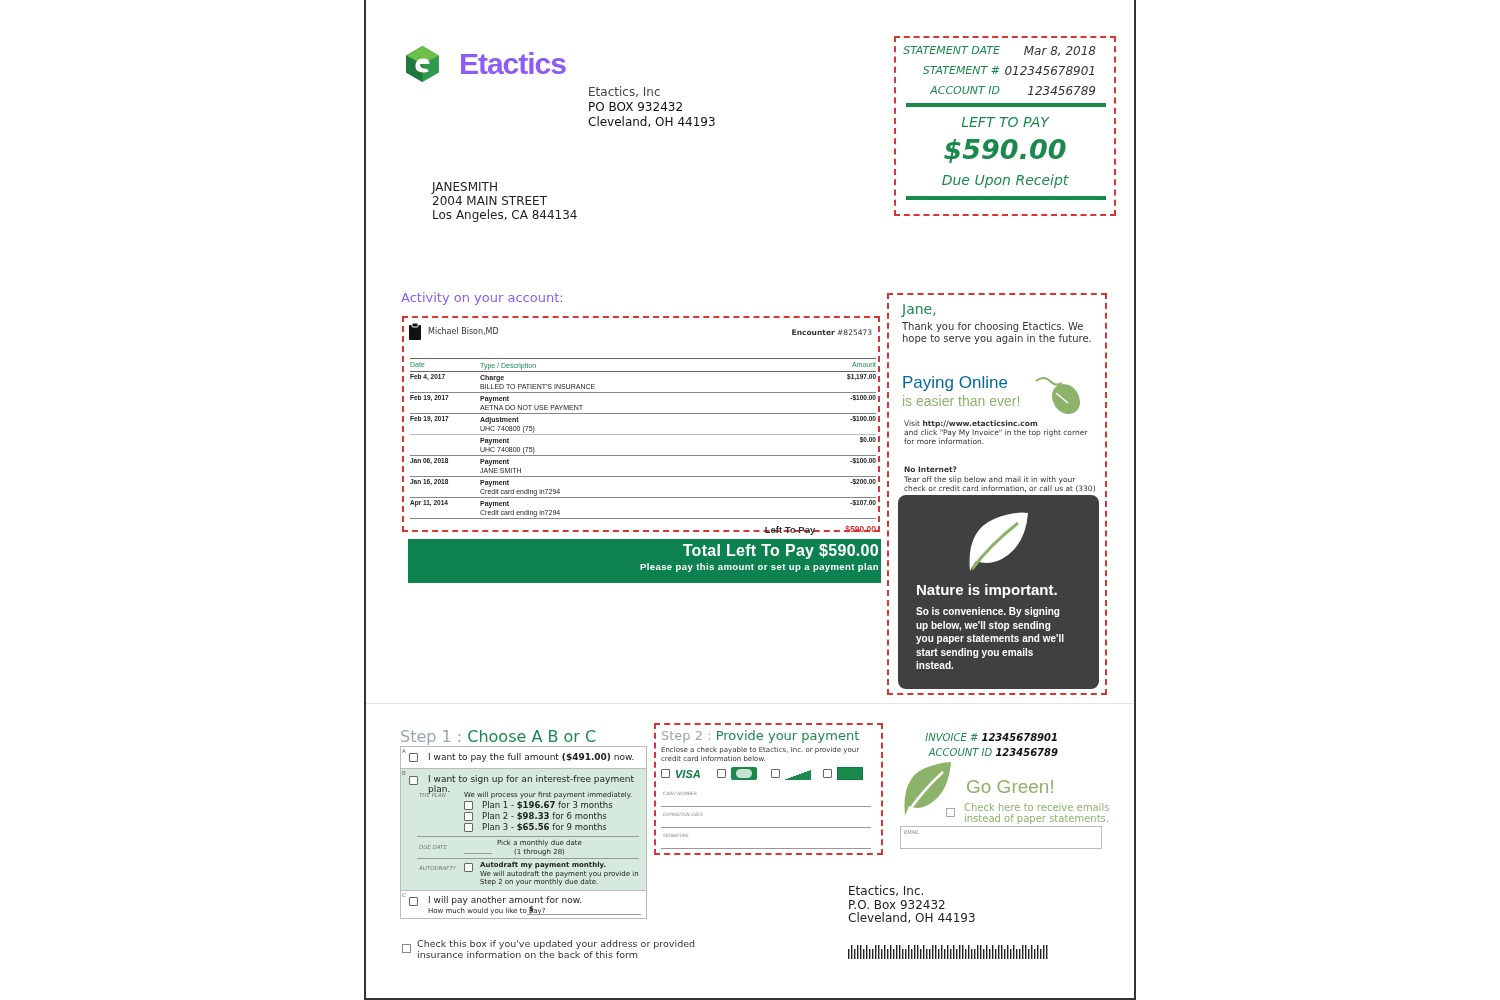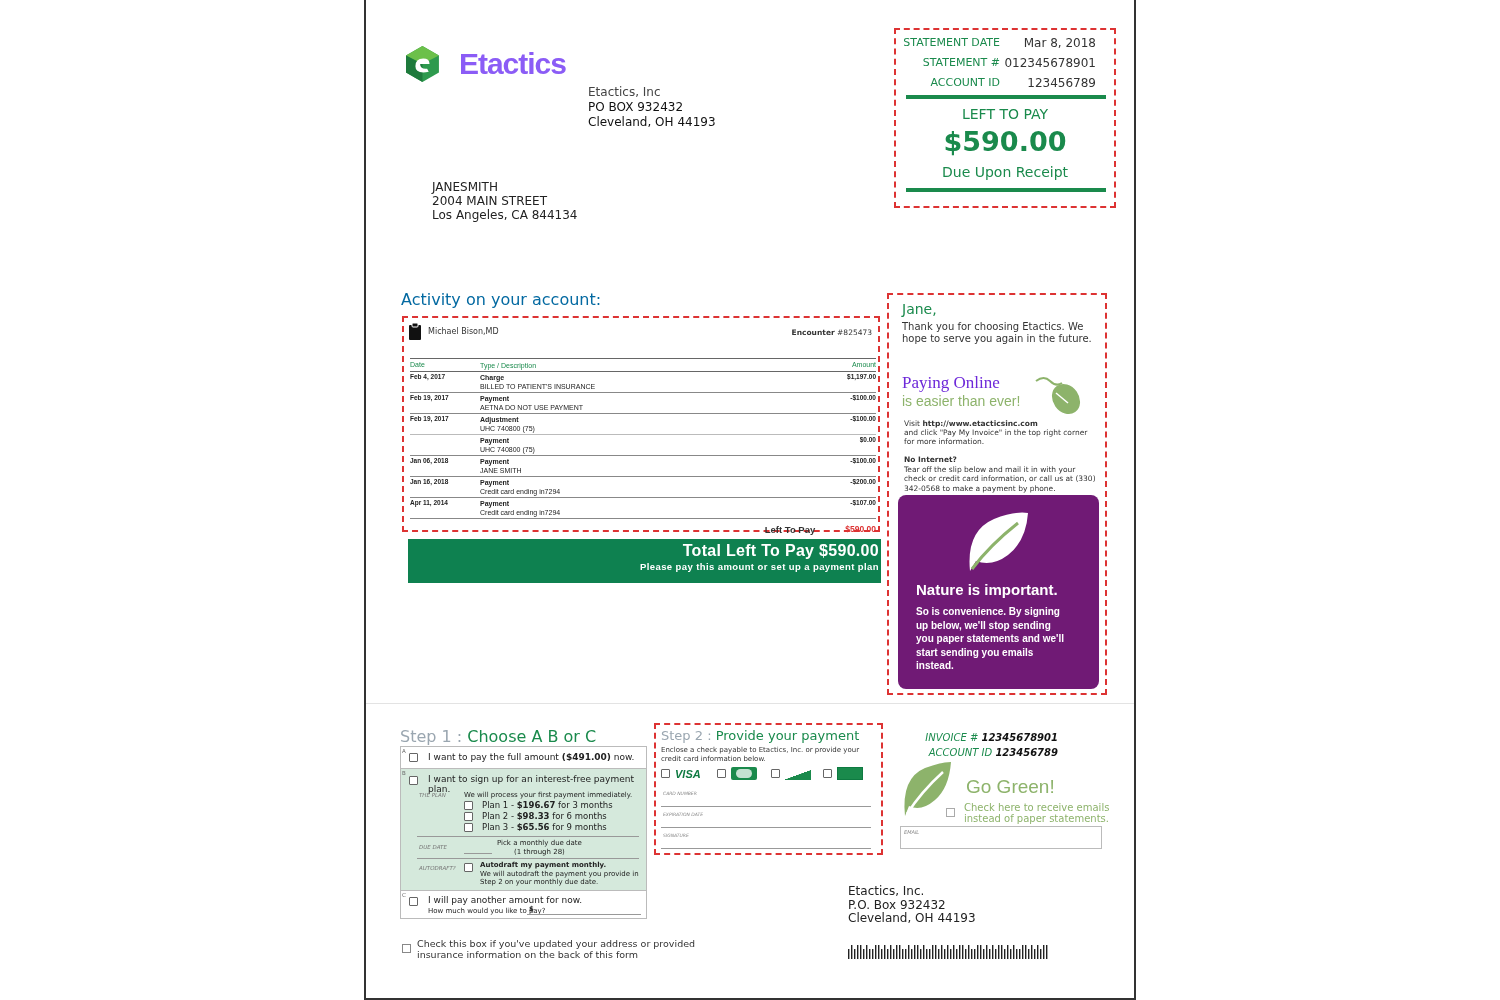--- a/index.html
+++ b/index.html
@@ -9,33 +9,33 @@
   .abs { position: absolute; }
   .dash-red { border: 2.5px dashed #d33; }
 
   
   .logo { left: 40px; top: 40px; width: 160px; height: 48px; display: flex; align-items: center; }
   .logo-word { font-family: "Liberation Sans", sans-serif; font-weight: bold; font-size: 30px; color: #8b5cf6; letter-spacing: -1px; margin-left: 20px; }
   .company-addr { left: 222px; top: 41px; font-size: 12px; line-height: 15px; }
   .company-addr div:first-child { color: #444; margin-top: 44px; }
   .company-addr div { color: #111; }
 
-  .stmt-box { left: 528px; top: 28px; width: 222px; height: 180px; }
+  .stmt-box { left: 528px; top: 36px; width: 222px; height: 180px; font-style: italic; }
   .stmt-row { position: absolute; right: 18px; font-size: 11.5px; display: flex; width: 196px; justify-content: space-between; }
   .stmt-row .lbl { color: #1a8a4c; font-size: 11px; text-align: right; width: 100px; }
   .stmt-row .val { color: #333; font-size: 12px; text-align: right; }
   .stmt-bar { position: absolute; left: 10px; width: 200px; height: 4px; background: #1a8a4c; }
   .ltp-label { position: absolute; left: 0; width: 100%; top: 76px; text-align: center; color: #1a8a4c; font-size: 14px; }
   .ltp-amt { position: absolute; left: 0; width: 100%; top: 96px; text-align: center; color: #1a8a4c; font-size: 27px; font-weight: bold; }
   .ltp-due { position: absolute; left: 0; width: 100%; top: 134px; text-align: center; color: #1a8a4c; font-size: 14px; }
 
   .patient-addr { left: 66px; top: 180px; font-size: 12px; line-height: 14px; color: #222; }
 
   
-  .activity-title { left: 35px; top: 290px; font-size: 16px; color: #0369a1; }
+  .activity-title { left: 35px; top: 290px; font-size: 13px; color: #8b5cf6; }
   .activity-box { left: 36px; top: 316px; width: 478px; height: 216px; }
   .act-provider { position: absolute; left: 4px; top: 4px; display: flex; align-items: center; font-size: 8px; color: #333; }
   .act-encounter { position: absolute; right: 6px; top: 10px; font-size: 7.5px; color: #333; }
   .act-encounter b { font-weight: bold; }
   .act-table { position: absolute; left: 6px; top: 40px; width: 466px; font-family: "Liberation Sans", sans-serif; }
   .act-head { display: flex; font-size: 7px; color: #1a8a4c; border-top: 1px solid #666; border-bottom: 1px solid #666; padding: 2px 0 1px; }
   .act-row { display: flex; font-size: 7px; color: #222; border-bottom: 1px solid #888; height: 21px; padding-top: 1px; }
   .act-row.noline { border-bottom: 1px solid #bbb; }
   .c-date { width: 70px; font-weight: bold; font-size: 6.5px; }
   .c-desc { flex: 1; line-height: 9px; }
@@ -46,28 +46,28 @@
   .act-total .tv { color: #d33; font-weight: bold; font-size: 8.5px; }
 
   .total-bar { left: 42px; top: 539px; width: 473px; height: 44px; background: #0e8150; color: #fff; text-align: right; padding-right: 2px; font-family: "Liberation Sans", sans-serif; }
   .total-bar .t1 { font-size: 16px; font-weight: bold; padding-top: 3px; letter-spacing: 0.3px; }
   .total-bar .t2 { font-size: 9.5px; font-weight: bold; margin-top: 1px; letter-spacing: 0.4px; }
 
   
   .promo-box { left: 521px; top: 293px; width: 220px; height: 402px; }
   .promo-greet { position: absolute; left: 13px; top: 6px; font-size: 14px; color: #1a8a4c; }
   .promo-thanks { position: absolute; left: 13px; top: 26px; width: 196px; font-size: 10px; line-height: 12px; color: #333; }
-  .promo-online1 { position: absolute; left: 13px; top: 78px; font-size: 17px; color: #6d28d9; font-family: Liberation Serif, serif; }
+  .promo-online1 { position: absolute; left: 13px; top: 78px; font-size: 17px; color: #0369a1; font-family: Liberation Sans, sans-serif; }
   .promo-online2 { position: absolute; left: 13px; top: 98px; font-size: 14px; color: #8db36b; font-family: "Liberation Sans", sans-serif; }
   .mouse-icon { position: absolute; left: 145px; top: 78px; }
   .promo-visit { position: absolute; left: 15px; top: 124px; width: 192px; font-size: 7.5px; line-height: 9px; color: #333; }
   .promo-visit b { font-weight: bold; }
-  .promo-nointernet { position: absolute; left: 15px; top: 160px; width: 192px; font-size: 7.5px; line-height: 9.5px; color: #333; }
+  .promo-nointernet { position: absolute; left: 15px; top: 170px; width: 192px; font-size: 7.5px; line-height: 9.5px; color: #333; }
   .promo-nointernet b { font-weight: bold; }
-  .nature { position: absolute; left: 9px; top: 200px; width: 201px; height: 194px; background: #701a75; border-radius: 8px; color: #fff; font-family: "Liberation Sans", sans-serif; }
+  .nature { position: absolute; left: 9px; top: 200px; width: 201px; height: 194px; background: #404040; border-radius: 8px; color: #fff; font-family: "Liberation Sans", sans-serif; }
   .leaf-icon { position: absolute; left: 66px; top: 16px; }
   .nature-h { position: absolute; left: 18px; top: 86px; font-size: 15px; font-weight: bold; }
   .nature-p { position: absolute; left: 18px; top: 110px; width: 150px; font-size: 10px; font-weight: bold; line-height: 13.5px; }
 
   .divider { left: 0; top: 703px; width: 768px; height: 1px; background: #e3e3e3; }
 
   
   .step1-title { left: 34px; top: 727px; font-size: 16px; }
   .step1-title .sn { color: #9aa6b0; }
   .step1-title .st { color: #1a8a4c; }

